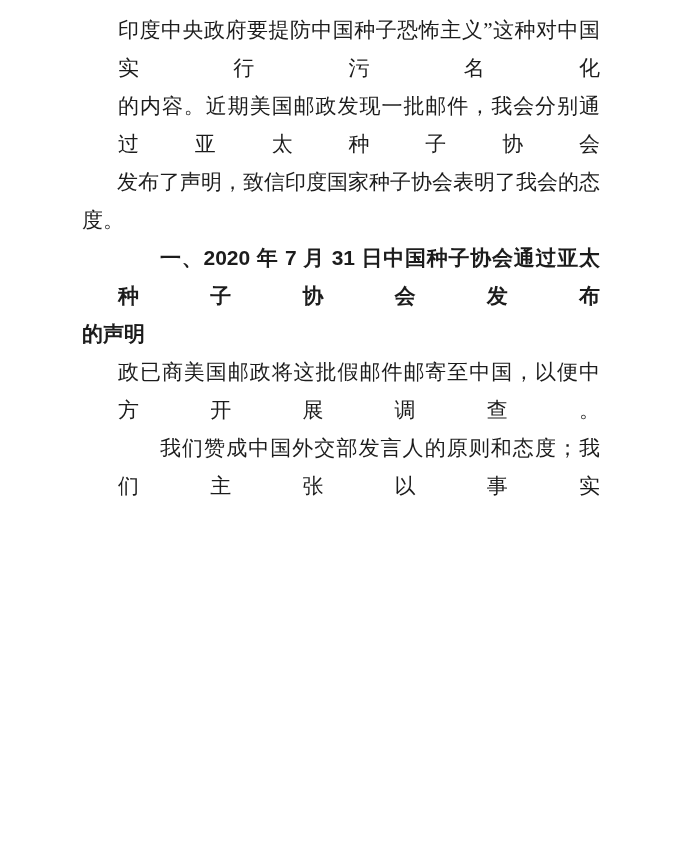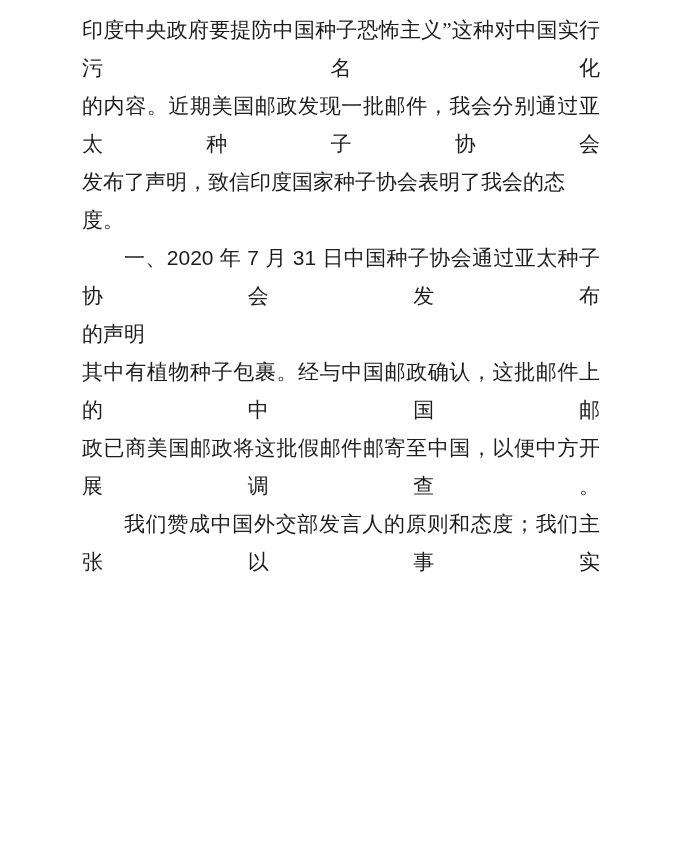--- a/index.html
+++ b/index.html
@@ -5,35 +5,34 @@
   html, body { margin:0; padding:0; }
   body {
     width:680px; height:849px;
     background:#ffffff;
     color:#1c1c1c;
     font-family:"Liberation Serif","DejaVu Serif",serif;
     overflow:hidden;
   }
   .content { padding:11px 80px 0 82px; }
   .cn  { font-size:21px; line-height:38px; white-space:nowrap0; }
-  .jl  { text-align:justify; text-align-last:justify; }
-  .left{ text-align:left; text-align-last:left; }
+  .jl  { text-align:justify; text-align-last:justify;margin-left:36px; }
+  .left{ text-align:right; text-align-last:left; }
   .indent { text-indent:42px; }
   .bold-head {
-    font-weight:normal;
+    font-weight:bold;
     font-family:"Liberation Sans","DejaVu Sans",sans-serif;
   }
 </style>
 </head>
 <body>
 
 <div class="content">
 
   <div class="cn jl">印度中央政府要提防中国种子恐怖主义”这种对中国实行污名化</div>
   <div class="cn jl">的内容。近期美国邮政发现一批邮件，我会分别通过亚太种子协会</div>
   <div class="cn left">发布了声明，致信印度国家种子协会表明了我会的态度。</div>
   <div class="cn jl indent bold-head">一、2020 年 7 月 31 日中国种子协会通过亚太种子协会发布</div>
   <div class="cn left bold-head">的声明</div>
-  <div class="cn jl">其中有植物种子包裹。经与中国邮政确认，这批邮件上的中国邮</div>
   <div class="cn jl">政已商美国邮政将这批假邮件邮寄至中国，以便中方开展调查。</div>
   <div class="cn jl indent">我们赞成中国外交部发言人的原则和态度；我们主张以事实</div>
 
 </div>
 
 </body></html>

